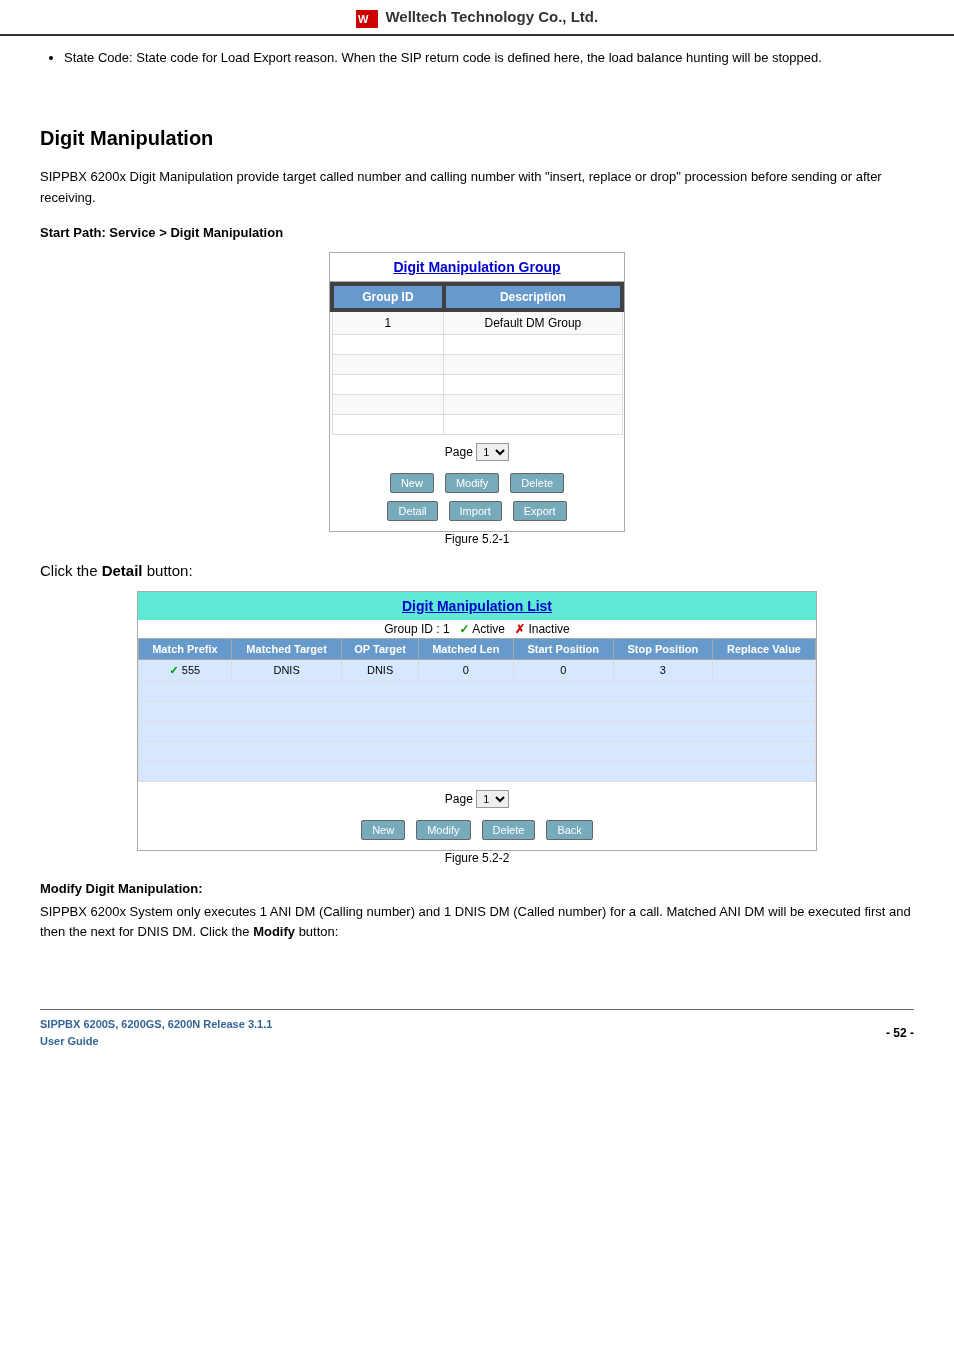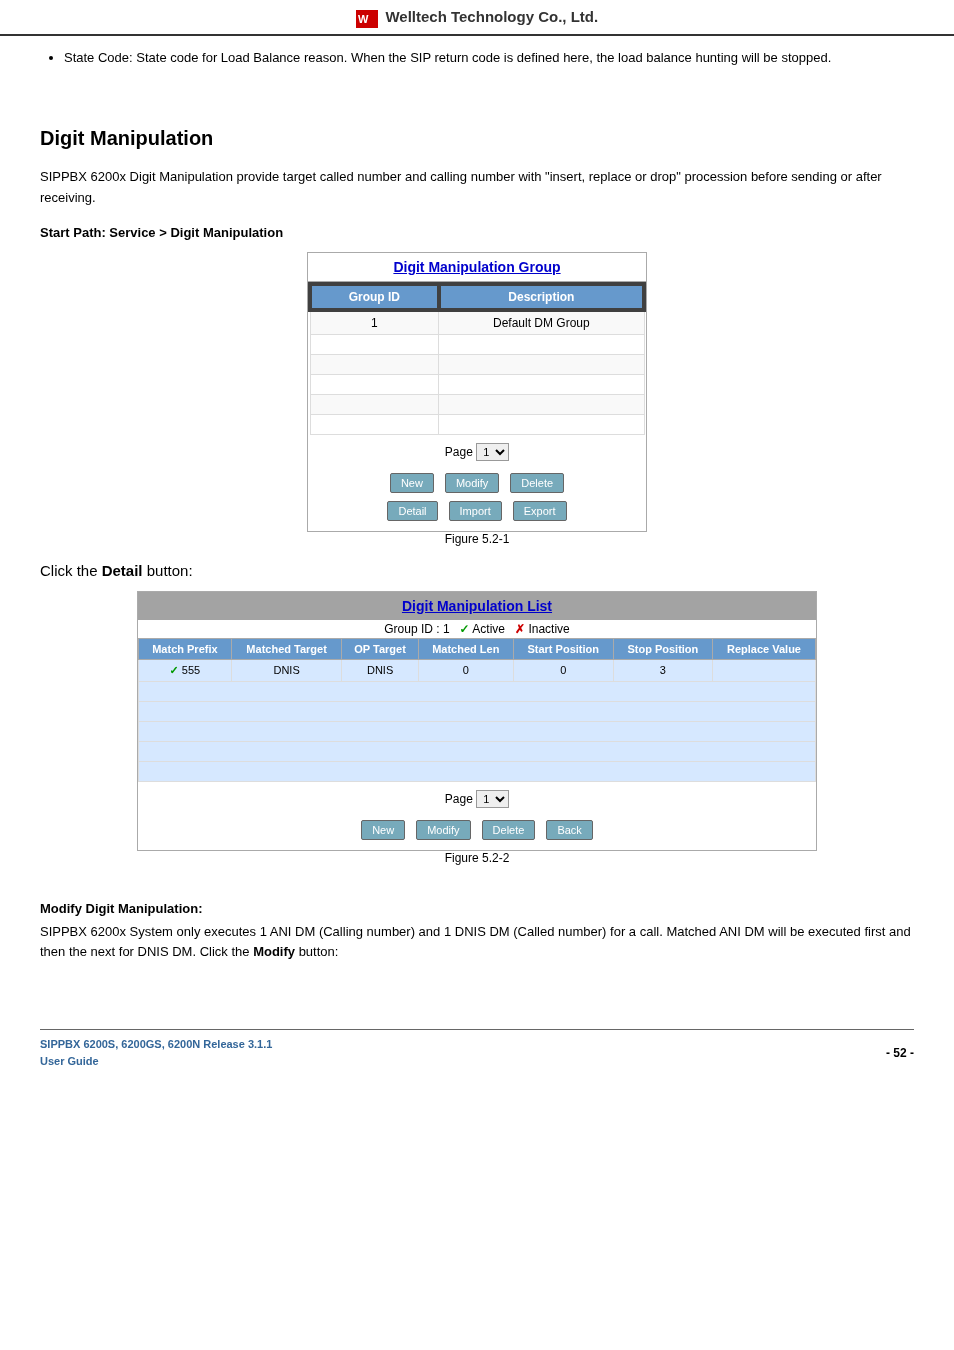--- a/index.html
+++ b/index.html
@@ -82,21 +82,21 @@
 
     .figure-caption {
       font-size: 12px;
       text-align: center;
       color: #000;
     }
 
     
     .dm-group-wrapper {
       border: 1px solid #aaa;
-      width: 340px;
+      width: 296px;
       background: #fff;
     }
     .dm-group-title {
       background: #fff;
       text-align: center;
       font-size: 14px;
       font-weight: bold;
       color: #00c;
       padding: 6px;
       border-bottom: 1px solid #aaa;
@@ -150,21 +150,21 @@
     }
     .dm-btn-blue { background: #7ab; color: #fff; }
 
     
     .dm-list-wrapper {
       border: 1px solid #aaa;
       width: 680px;
       background: #fff;
     }
     .dm-list-title {
-      background: #a3a3a3;
+      background: #5eead4;
       text-align: center;
       font-size: 14px;
       font-weight: bold;
       color: #00c;
       padding: 6px;
       text-decoration: underline;
     }
     .dm-list-group-row {
       text-align: center;
       font-size: 12px;
@@ -206,21 +206,21 @@
     
     .click-detail {
       font-size: 15px;
       margin: 10px 0 12px;
     }
 
     
     .modify-heading {
       font-weight: bold;
       font-size: 13px;
-      margin-top: 36px;
+      margin-top: 16px;
       margin-bottom: 6px;
     }
 
     
     .page-footer {
       border-top: 1px solid #666;
       margin: 30px 40px 0;
       padding-top: 6px;
       display: flex;
       justify-content: space-between;
@@ -250,21 +250,21 @@
         <text x="2" y="13" font-size="11" fill="#fff" font-weight="bold">W</text>
       </svg>
     </span>
     <span class="logo-text">Welltech Technology Co., Ltd.</span>
   </span>
 </div>
 
 <div class="content">
 
   <ul class="bullet-list">
-    <li>State Code: State code for Load Balance reason. When the SIP return code is defined here, the load balance hunting will be stopped.</li>
+    <li>State Code: State code for Load Export reason. When the SIP return code is defined here, the load balance hunting will be stopped.</li>
   </ul>
 
   <div class="spacer"></div>
 
   <h2 class="section-title">Digit Manipulation</h2>
 
   <p class="section-body">SIPPBX 6200x Digit Manipulation provide target called number and calling number with "insert, replace or drop" procession before sending or after receiving.</p>
 
   <p class="path-label">Start Path: Service &gt; Digit Manipulation</p>
 

